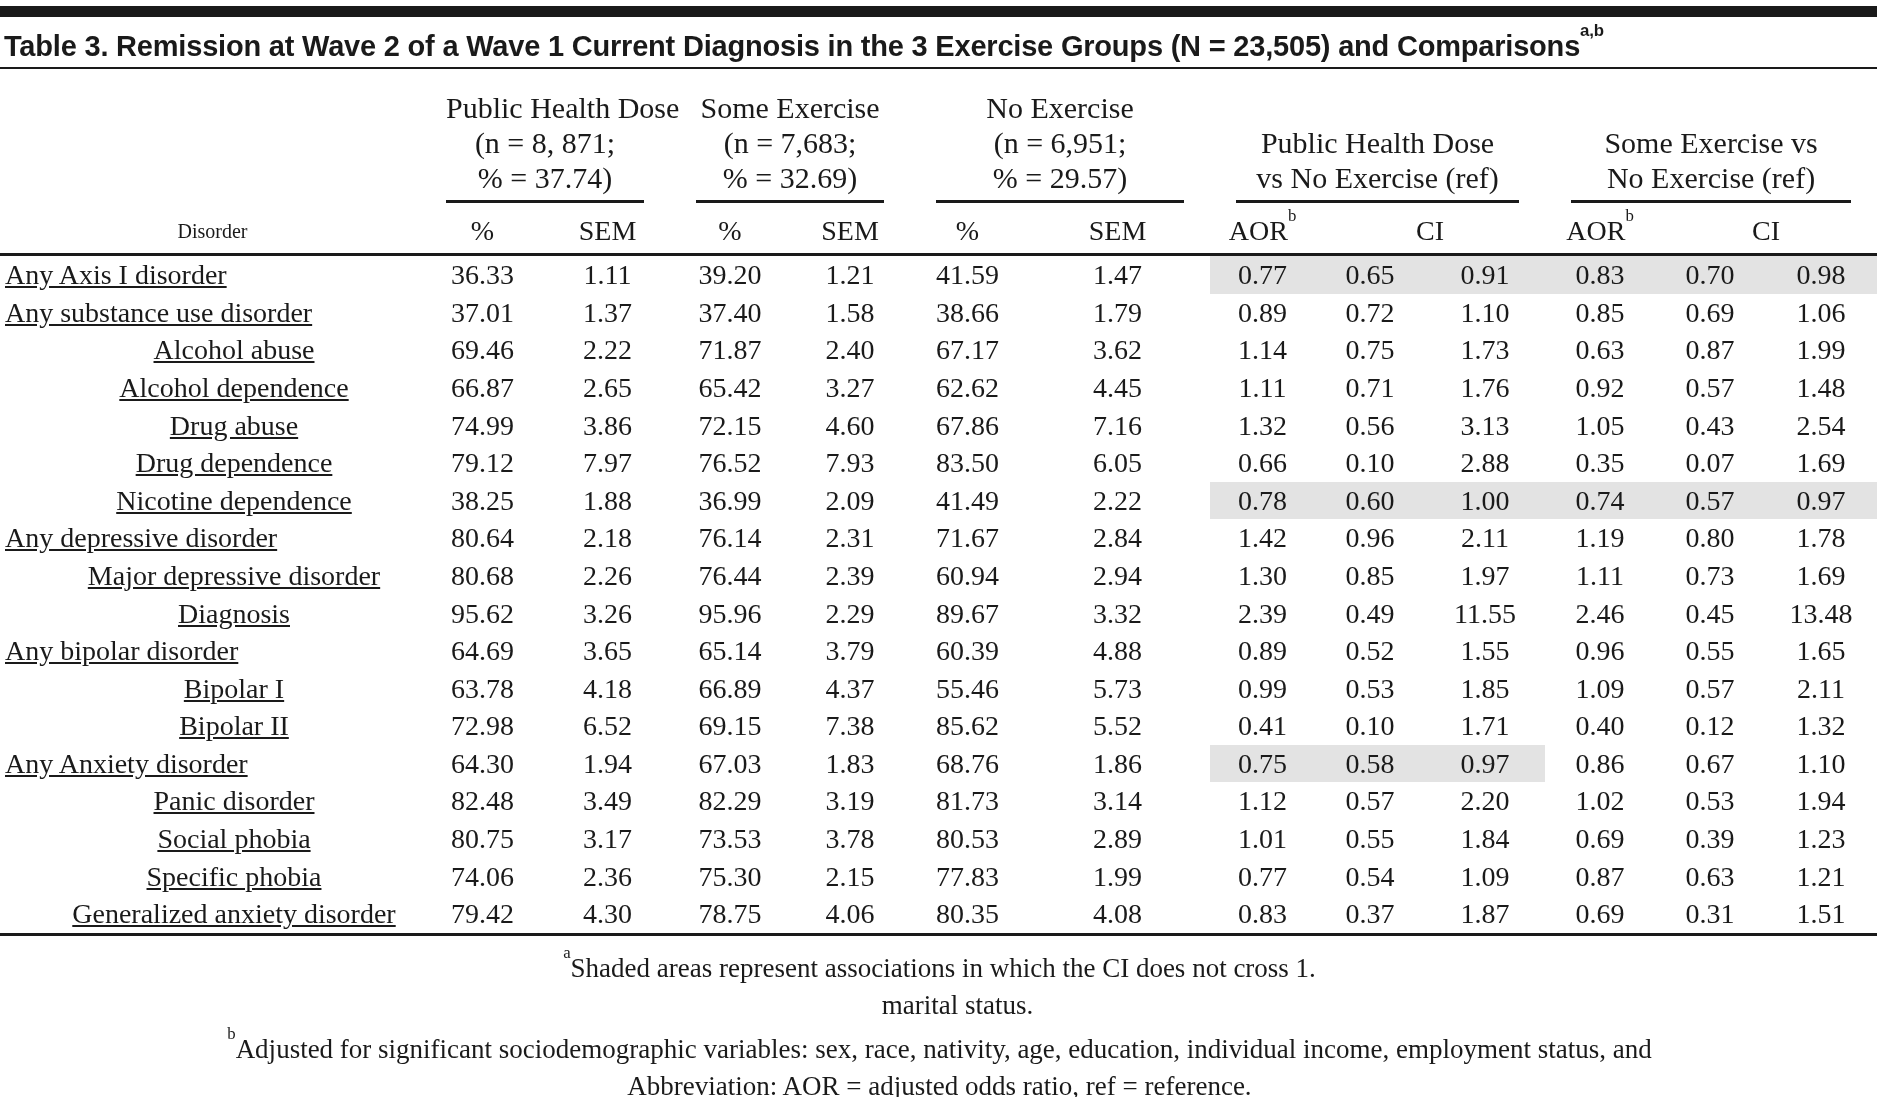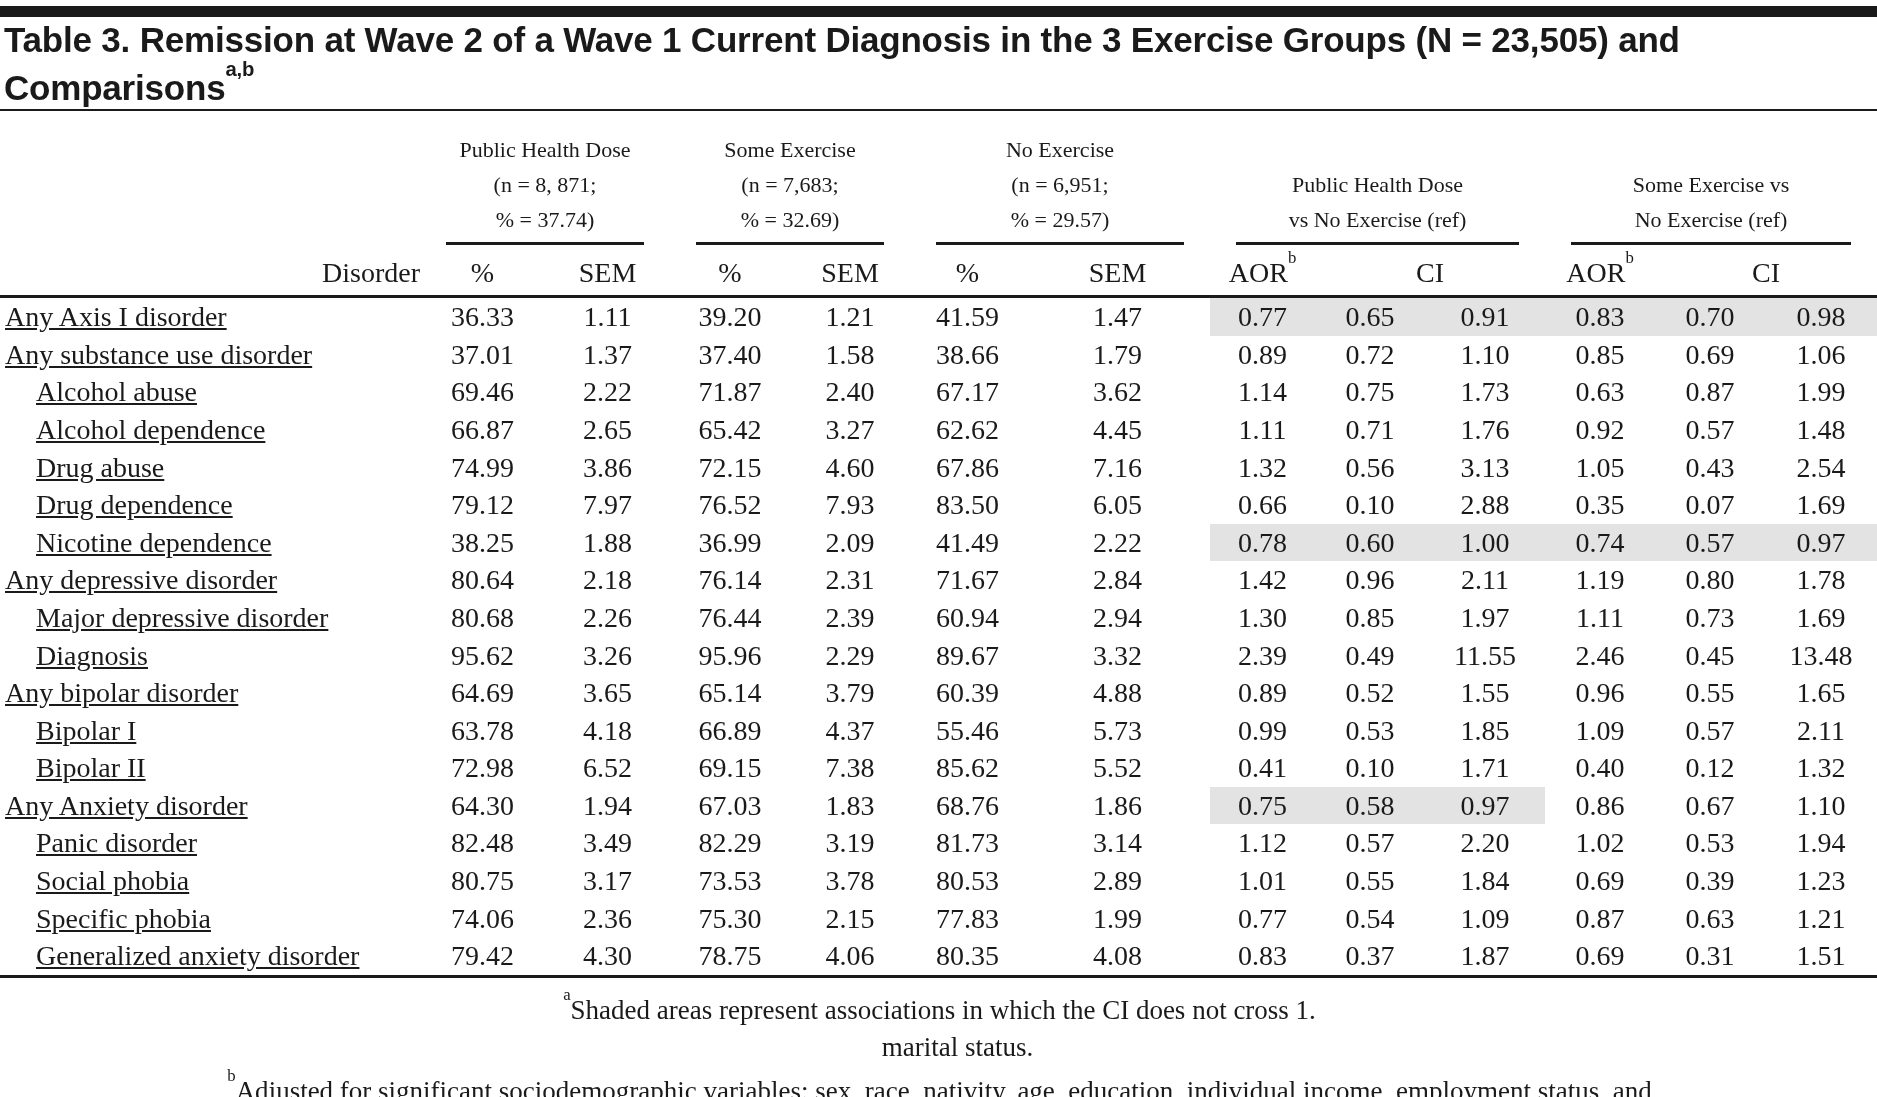--- a/index.html
+++ b/index.html
@@ -5,50 +5,50 @@
   * { box-sizing: border-box; }
   html, body { margin: 0; padding: 0; background: #fff; }
   body {
     width: 1877px; height: 1097px; overflow: hidden;
     font-family: "Liberation Serif", serif; color: #1a1a1a;
   }
   .page { width: 1877px; height: 1097px; padding-top: 6px; position: relative; }
   .top-bar { height: 11px; background: #1a1a1a; }
   .title {
     font-family: "Liberation Sans", sans-serif; font-weight: bold;
-    font-size: 35px; line-height: 40px; padding: 3px 4px 1px 4px; letter-spacing: -0.2px;
+    font-size: 29px; line-height: 40px; padding: 3px 4px 1px 4px; letter-spacing: -0.2px;
   }
   .title sup { font-size: 0.58em; position: relative; top: -0.55em; }
   .title-rule { border-top: 2px solid #1a1a1a; }
 
   table {
     width: 1877px; table-layout: fixed; border-collapse: collapse;
     border-bottom: 3px solid #1a1a1a; margin-top: 2px;
   }
   th, td { padding: 0; font-weight: normal; }
   .group-cell { vertical-align: bottom; height: 132px; }
   .group-inner {
     border-bottom: 3px solid #1a1a1a; padding-bottom: 5px;
     margin: 0 26px; text-align: center;
   }
-  .gline { font-size: 22px; line-height: 35px; white-space: nowrap; }
+  .gline { font-size: 30px; line-height: 35px; white-space: nowrap; }
   .subhead {
     height: 52px; vertical-align: bottom; padding-bottom: 7px;
     border-bottom: 3px solid #1a1a1a; font-size: 28px; line-height: 30px;
   }
   .disorder-head {
-    text-align: right; vertical-align: bottom;
+    text-align: center; vertical-align: bottom;
     padding: 0 0 7px 5px; border-bottom: 3px solid #1a1a1a;
-    font-size: 28px; line-height: 30px;
+    font-size: 20px; line-height: 30px;
   }
   .num { text-align: center; }
   .sup { font-size: 0.6em; position: relative; top: -0.55em; }
   tbody td { height: 37.6px; line-height: 37.6px; font-size: 28px; white-space: nowrap; }
   td.disorder { text-align: left; padding-left: 5px; text-decoration: underline; }
-  td.disorder.indent { padding-left: 36px; }
+  td.disorder.indent { padding-left: 48px; text-align: center; }
   .shaded { background: var(--shade, #e3e3e3); }
 
   .footnotes { font-size: 27px; line-height: 37px; padding: 7px 0 0 2px; }
   .fn sup { font-size: 0.62em; position: relative; top: -0.55em; }
   .fn { white-space: nowrap; text-align: center; }
   .fn-cont { padding-left: 36px; }
 </style>
 </head>
 <body>
 

